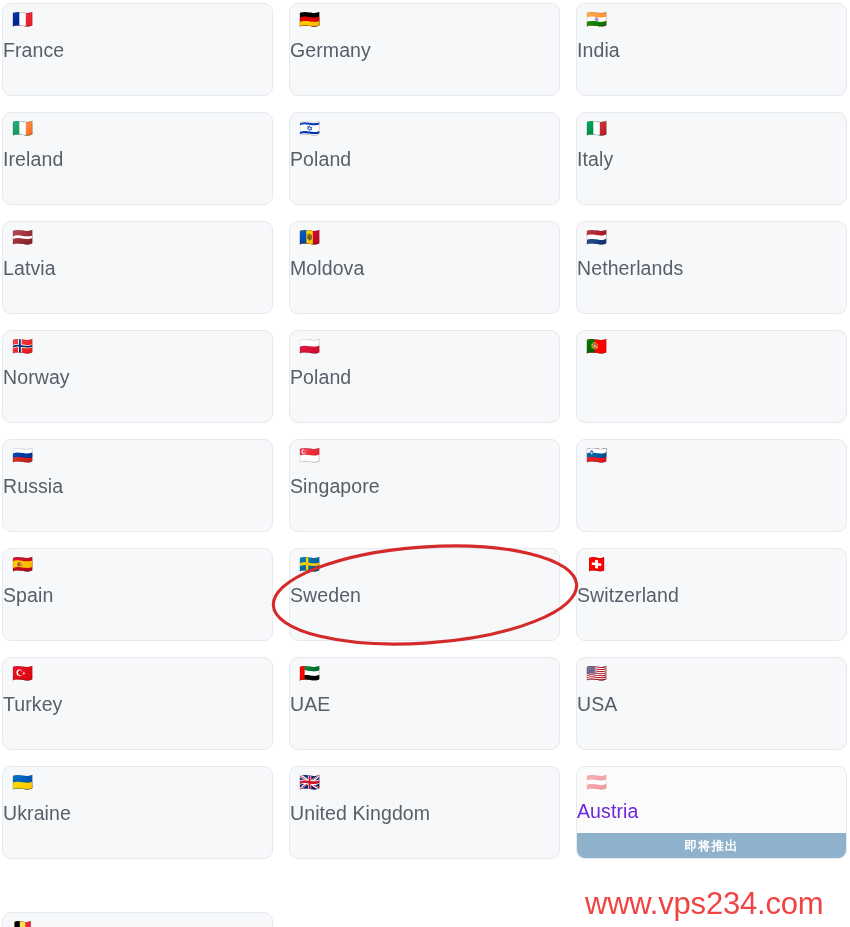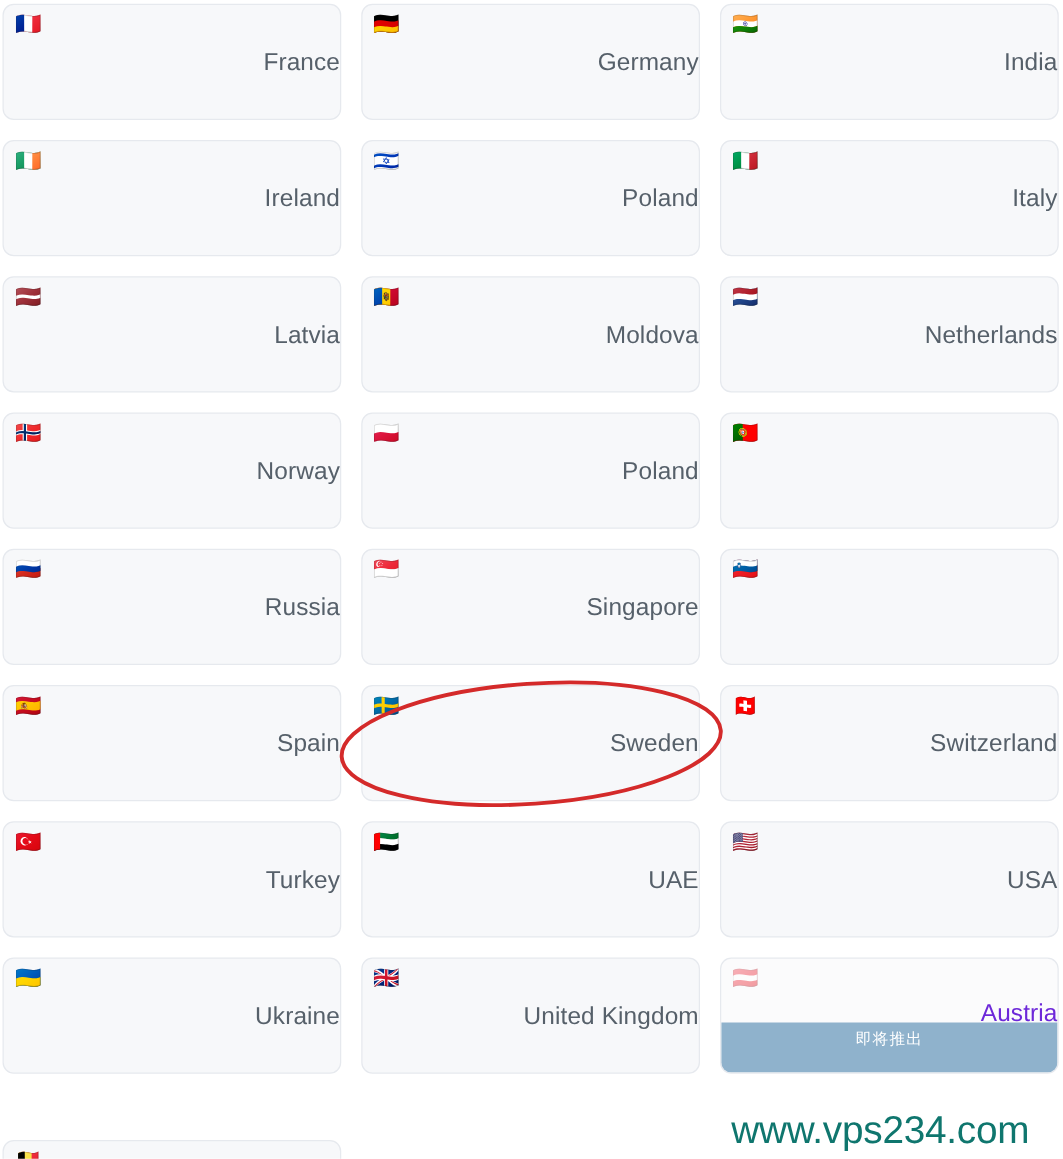--- a/index.html
+++ b/index.html
@@ -54,45 +54,46 @@
 
   .country-card.is-disabled .flag {
     opacity: 0.42;
   }
 
   .country-name {
     position: absolute;
     left: 0;
     right: 0;
     top: 34px;
-    text-align: right;
+    text-align: left;
     font-size: 19.5px;
     line-height: 24px;
     color: #56606a;
     letter-spacing: 0.1px;
     white-space: nowrap;
   }
 
   .country-card.is-disabled .country-name {
     color: #6d28d9;
     top: 32px;
   }
 
   .coming-soon-banner {
     position: absolute;
     left: 0;
     right: 0;
     bottom: 0;
-    height: 40px;
+    height: 25px;
     background: #8fb2cc;
     color: #ffffff;
     font-size: 12.5px;
     line-height: 27px;
     text-align: center;
     letter-spacing: 1px;
+    font-weight: bold;
   }
 
   
   #bottom-peek {
     position: absolute;
     top: 912px;
     left: 2px;
     width: 271px;
     height: 93px;
     box-sizing: border-box;
@@ -120,21 +121,21 @@
     stroke: #d42a2a;
     stroke-width: 3.1;
   }
 
   #watermark {
     position: absolute;
     left: 585px;
     top: 886px;
     font-size: 31px;
     line-height: 36px;
-    color: #0f766e;
+    color: #ef4444;
     letter-spacing: -0.2px;
     white-space: nowrap;
     pointer-events: none;
   }
 </style>
 </head>
 <body>
 
 <div id="grid">
     <div class="country-card">

